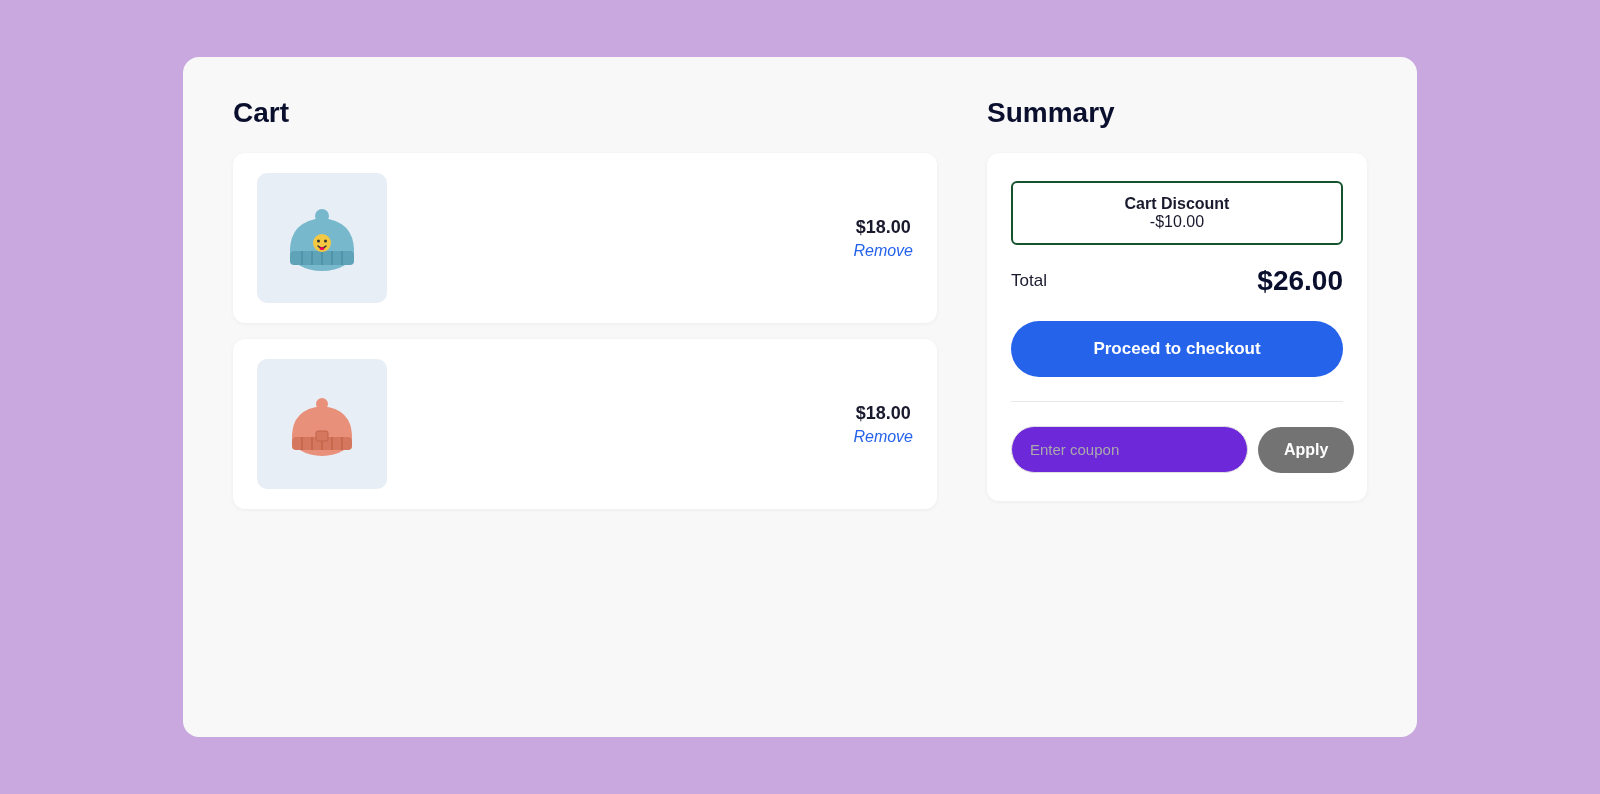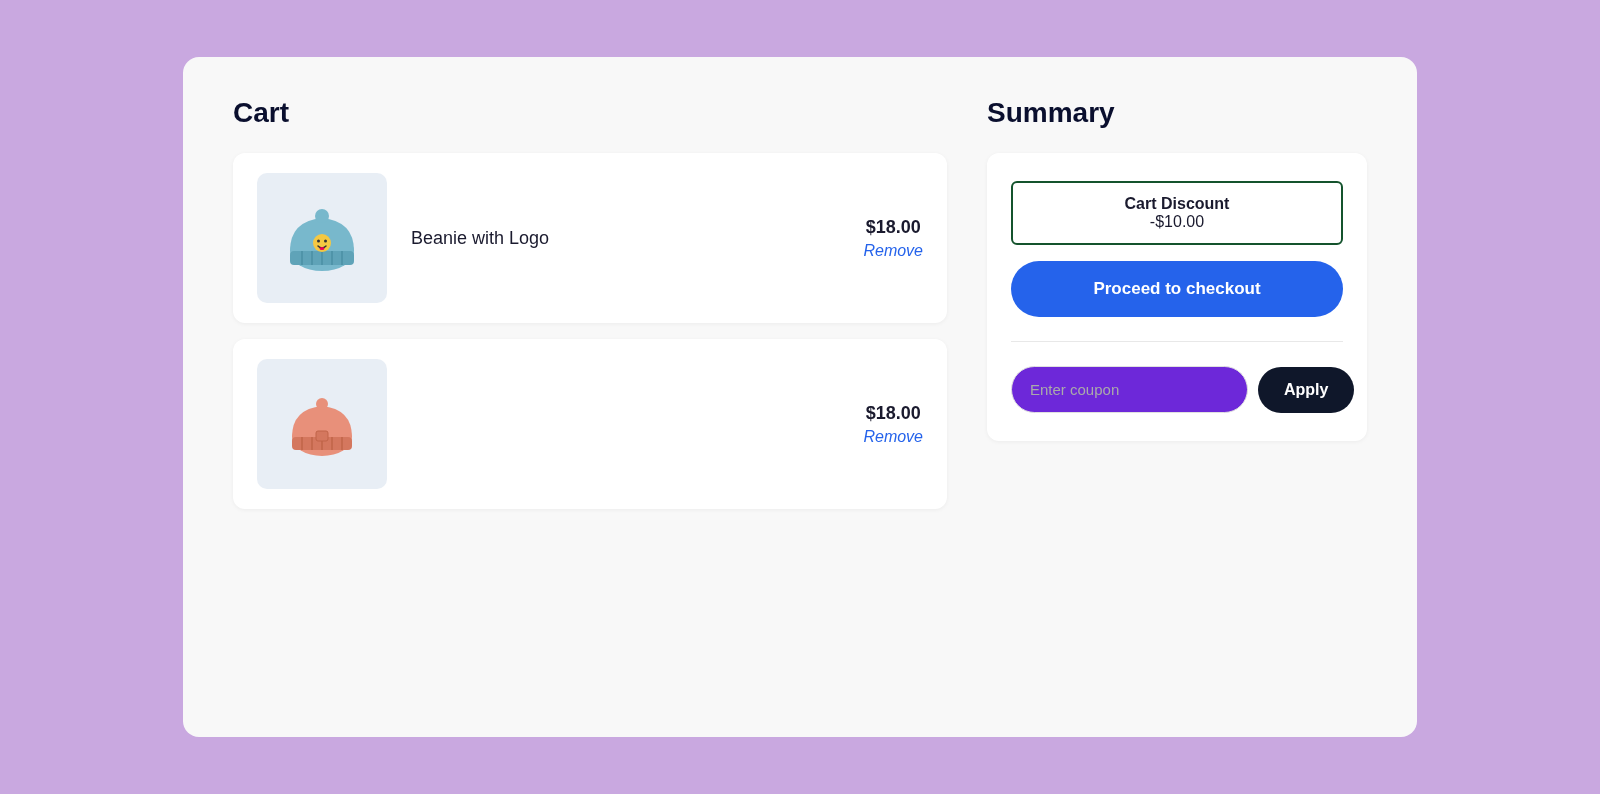--- a/index.html
+++ b/index.html
@@ -19,21 +19,21 @@
       overflow: hidden;
     }
 
     .main-container {
       background: #f8f8f8;
       border-radius: 16px;
       width: 1234px;
       min-height: 680px;
       padding: 40px 50px;
       display: flex;
-      gap: 40px;
+      gap: 50px;
     }
 
     
     .cart-section {
       flex: 1.5;
     }
 
     .section-title {
       font-size: 28px;
       font-weight: 800;
@@ -223,21 +223,21 @@
       color: #aaa;
       outline: none;
       background: #6d28d9;
     }
 
     .coupon-input::placeholder {
       color: #aaa;
     }
 
     .apply-btn {
-      background: #0f172a;
+      background: #737373;
       color: #fff;
       border: none;
       border-radius: 50px;
       padding: 14px 26px;
       font-size: 16px;
       font-weight: 600;
       cursor: pointer;
     }
   </style>
 </head>
@@ -268,23 +268,20 @@
 
             <circle cx="45" cy="23" r="7" fill="#78b8cc"></circle>
 
             <circle cx="45" cy="50" r="9" fill="#f5c842"></circle>
             <circle cx="41.5" cy="48" r="1.5" fill="#333"></circle>
             <circle cx="48.5" cy="48" r="1.5" fill="#333"></circle>
             <path d="M41 53 Q45 57 49 53" stroke="#333" stroke-width="1.5" fill="none" stroke-linecap="round"></path>
 
             <ellipse cx="45" cy="55.5" rx="2.5" ry="1.5" fill="#e05"></ellipse>
           </svg>
-        </div>
-        <div class="item-details">
-          <span class="item-name">Beanie with Logo</span>
         </div>
         <div class="item-price-section">
           <span class="item-price">$18.00</span>
           <a class="item-remove" href="#">Remove</a>
         </div>
       </div>
 
       <div class="cart-item">
         <div class="item-image-wrapper">
 
@@ -322,20 +319,24 @@
 
       
 
       
       <div class="discount-row">
         <span class="discount-label">Cart Discount</span>
         <span class="discount-value">-$10.00</span>
       </div>
 
       
+      <div class="total-row">
+        <span class="total-label">Total</span>
+        <span class="total-value">$26.00</span>
+      </div>
 
       
       <button class="checkout-btn">Proceed to checkout</button>
 
       <hr class="divider">
 
       
       <div class="coupon-row">
         <input class="coupon-input" type="text" placeholder="Enter coupon" style="">
         <button class="apply-btn">Apply</button>

